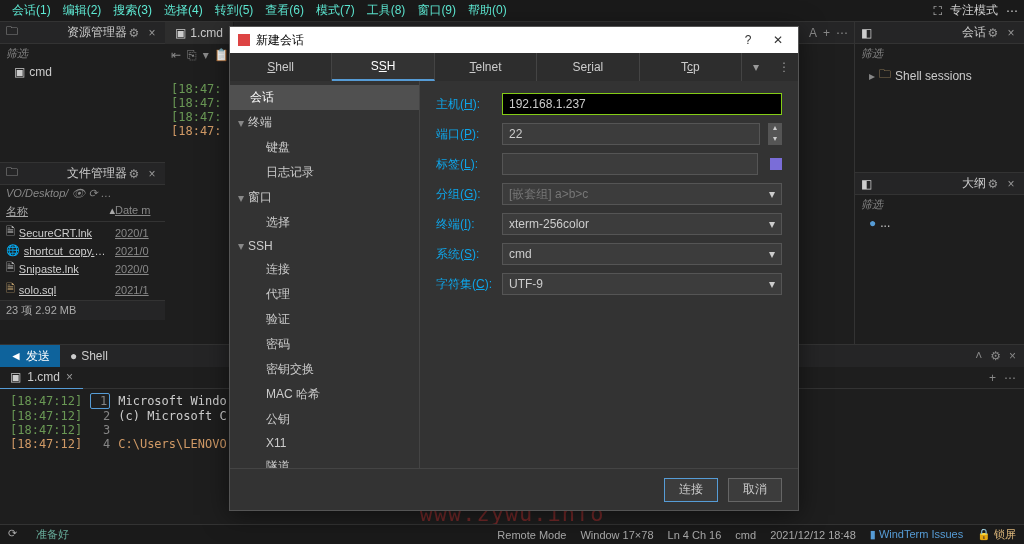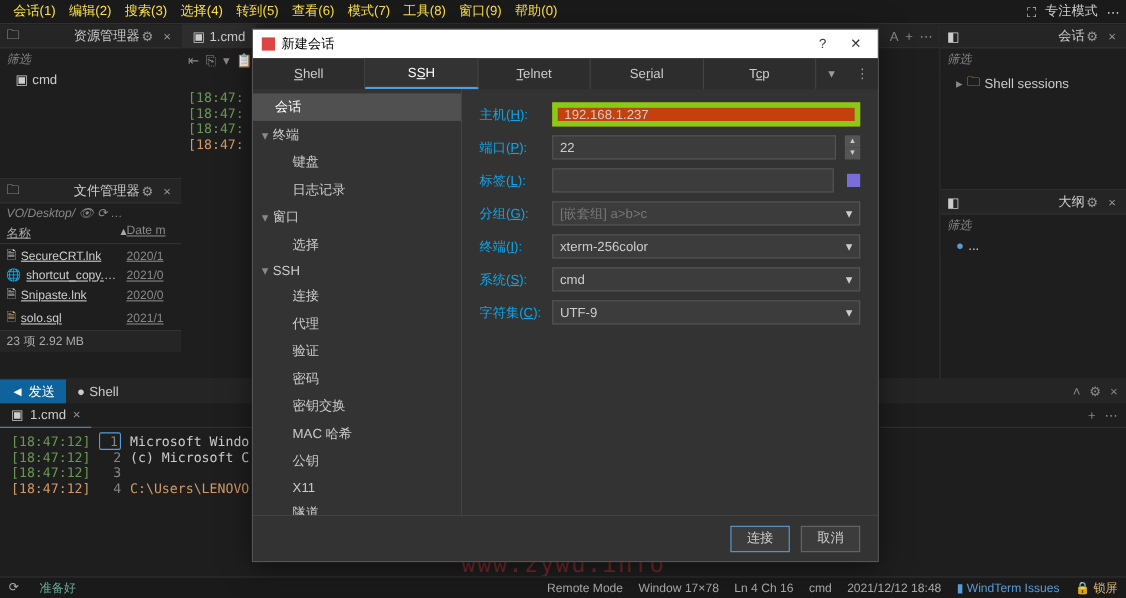--- a/index.html
+++ b/index.html
@@ -1,18 +1,18 @@
 <!DOCTYPE html>
 <html><head>
 <meta charset="utf-8">
 <style>
 * { margin: 0; padding: 0; box-sizing: border-box; }
 body { font-family: "Microsoft YaHei", "Segoe UI", sans-serif; background: #1e1e1e; color: #ccc; font-size: 12px; width: 1024px; height: 544px; overflow: hidden; position: relative; }
 .menubar { height: 22px; background: #1a1a1a; display: flex; align-items: center; padding: 0 6px; border-bottom: 1px solid #333; }
-.menubar-item { padding: 0 6px; cursor: pointer; color: #fde047; }
+.menubar-item { padding: 0 6px; cursor: pointer; color: #5eead4; }
 .menubar-right { margin-left: auto; display: flex; align-items: center; gap: 8px; }
 .main-area { display: flex; height: 322px; }
 .left-col { width: 165px; display: flex; flex-direction: column; }
 .panel { background: #1e1e1e; }
 .panel-header { height: 22px; background: #252526; display: flex; align-items: center; padding: 0 6px; border-bottom: 1px solid #333; }
 .panel-title { flex: 1; color: #ccc; text-align: right; }
 .panel-icons { display: flex; gap: 4px; }
 .icon-btn { width: 14px; height: 14px; cursor: pointer; color: #999; display: flex; align-items: center; justify-content: center; }
 .filter-row { padding: 2px 6px; color: #888; font-style: italic; font-size: 11px; }
 .tree-item { padding: 2px 6px 2px 14px; display: flex; align-items: center; gap: 4px; cursor: pointer; }
@@ -61,21 +61,21 @@
 .dialog-sidebar { width: 190px; background: #333; border-right: 1px solid #444; overflow-y: auto; padding: 4px 0; }
 .side-item { padding: 4px 10px 4px 20px; cursor: pointer; color: #ccc; display: flex; align-items: center; }
 .side-item.active { background: #505050; color: #fff; }
 .side-item.sub { padding-left: 36px; }
 .side-chev { display: inline-block; width: 10px; color: #888; margin-left: -12px; }
 .dialog-form { flex: 1; padding: 12px 16px; display: flex; flex-direction: column; gap: 8px; position: relative; }
 .form-row { display: flex; align-items: center; gap: 8px; }
 .form-label { width: 58px; text-align: left; color: #0ea5e9; }
 .form-label u { text-decoration: underline; }
 .form-input { flex: 1; height: 22px; background: #3c3c3c; border: 1px solid #555; color: #ccc; padding: 0 6px; font-size: 12px; font-family: inherit; }
-.form-input.focused { border: 5px solid #84cc16; background: #c2410c; }
+.form-input.focused { border: 1px solid #84cc16; background: #000000; }
 .form-select { flex: 1; height: 22px; background: #3c3c3c; border: 1px solid #555; color: #ccc; padding: 0 6px; display: flex; align-items: center; justify-content: space-between; cursor: pointer; }
 .placeholder { color: #777; }
 .spin-btns { width: 14px; display: flex; flex-direction: column; }
 .spin-btn { height: 11px; background: #555; color: #ccc; font-size: 8px; line-height: 9px; text-align: center; cursor: pointer; }
 .color-sq { width: 12px; height: 12px; background: #7a6dd8; margin-left: 4px; }
 .dialog-footer { height: 42px; display: flex; align-items: center; justify-content: flex-end; gap: 10px; padding: 0 16px; border-top: 1px solid #444; }
 .btn { min-width: 54px; height: 24px; background: #3c3c3c; border: 1px solid #666; color: #ccc; cursor: pointer; display: flex; align-items: center; justify-content: center; }
 .btn.primary { border: 1px solid #569cd6; }
 .lineno { color: #858585; display: inline-block; width: 20px; text-align: right; margin: 0 8px; }
 .lineno.active { border:1px solid #569cd6; border-radius:2px; padding:0 2px; }

